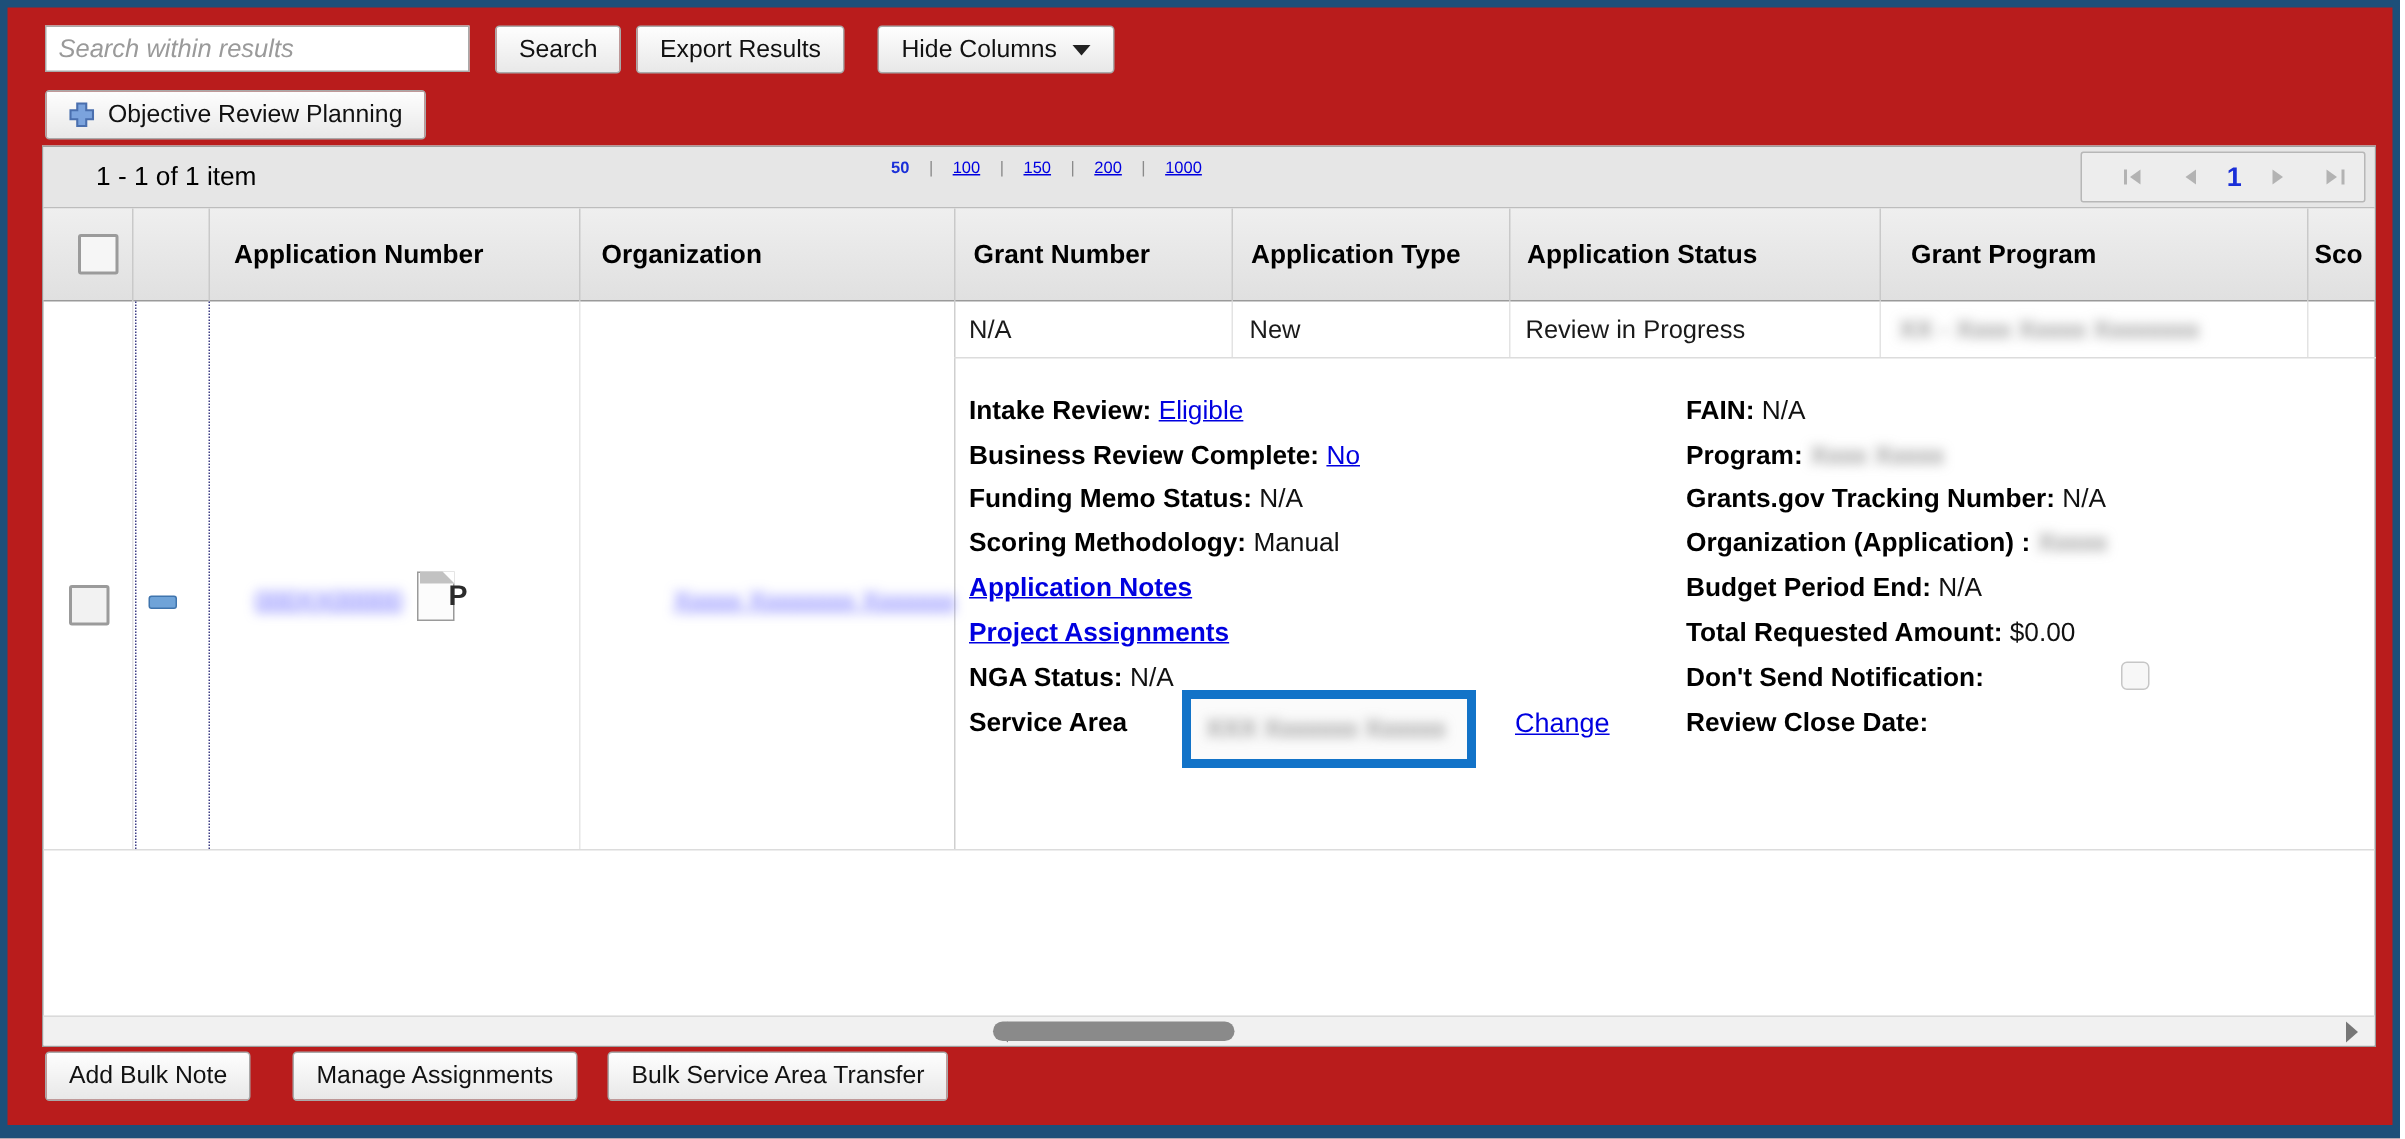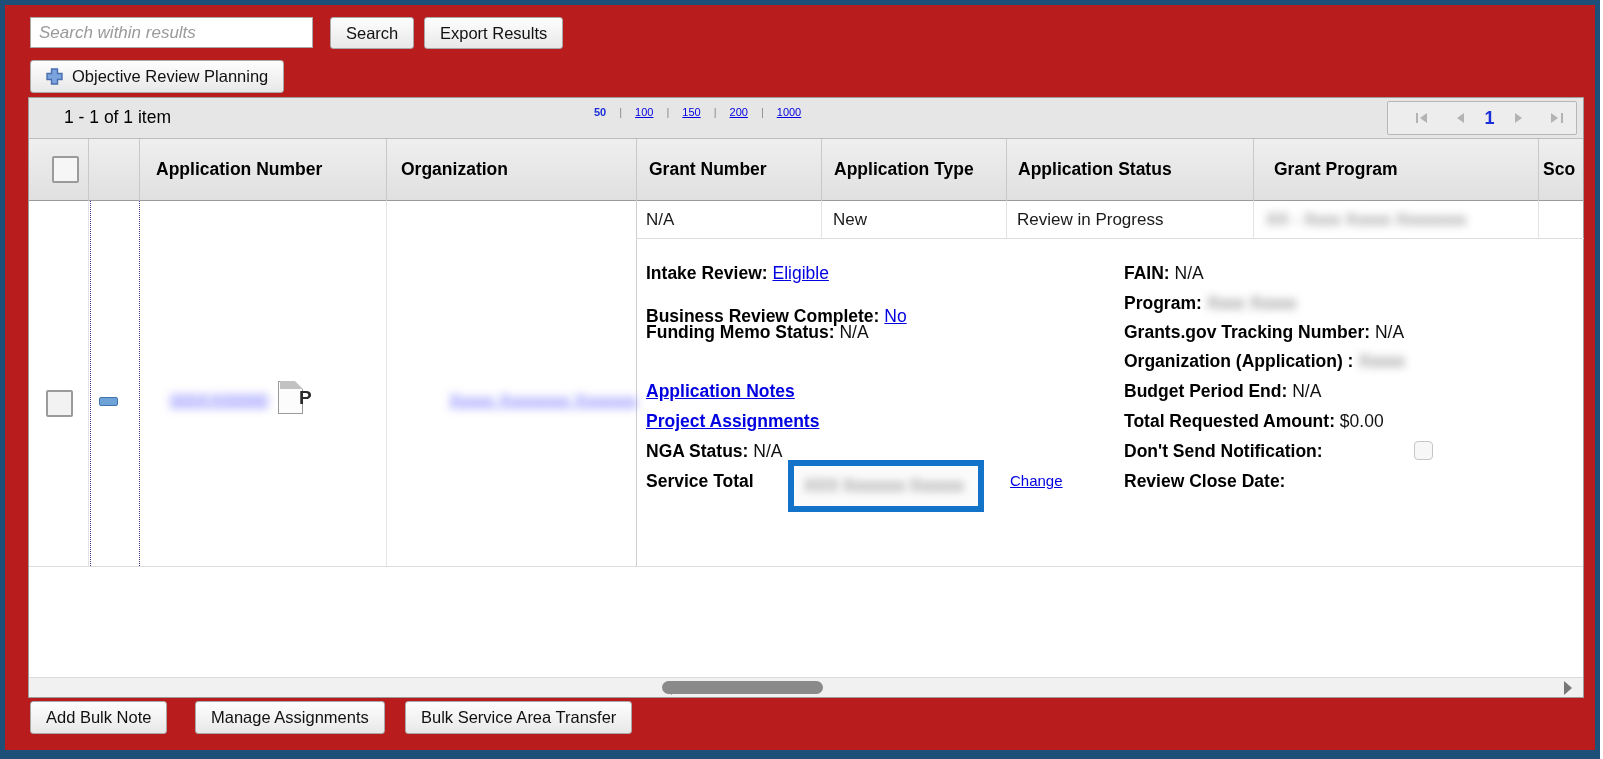--- a/index.html
+++ b/index.html
@@ -47,20 +47,24 @@
   .scroll-arrow-r{border-top:7px solid transparent;border-bottom:7px solid transparent;border-left:8px solid #777;}
 </style>
 </head>
 <body>
 
 <div id="canvas">
 
   <input class="input" style="left: 25px; top: 12px; width: 283px; height: 31px;" placeholder="Search within results">
   <button class="btn" style="left:325px;top:12px;">Search</button>
   <button class="btn" style="left:419px;top:12px;">Export Results</button>
+  <button class="btn" style="left:580px;top:12px;">
+    <span>Hide Columns</span>
+    <span class="caret-down"></span>
+  </button>
 
   <button class="btn" style="left:25px;top:55px;height:33px;">
     <svg width="17" height="17" viewBox="0 0 17 17" style="margin-right:9px;">
       <path d="M5.5 1 h6 v4.5 H16 v6 h-4.5 V16 h-6 v-4.5 H1 v-6 h4.5 z" fill="#7ba3dd" stroke="#4a6fae" stroke-width="1.4"></path>
     </svg>
     <span>Objective Review Planning</span>
   </button>
 
   <div class="abs" style="left:23px;top:92px;width:1556px;height:601px;border:1px solid #9d9d9d;background:#fff;box-sizing:border-box;">
 
@@ -151,46 +155,50 @@
 
     <span class="cell-text" style="left:617px;top:112px;">N/A</span>
     <span class="cell-text" style="left:804px;top:112px;">New</span>
     <span class="cell-text" style="left:988px;top:112px;">Review in Progress</span>
     <span class="cell-text blur-dark" style="left:1237px;top:112px;font-size:17px;">XX - Xxxx Xxxxx Xxxxxxxx</span>
 
     <div class="kv" style="left:617px;top:165px;">
       <b>Intake Review:</b>
       <span class="link">Eligible</span>
     </div>
-    <div class="kv" style="left:617px;top:195px;margin-top:13px;">
+    <div class="kv" style="left:617px;top:195px;">
       <b>Business Review Complete:</b>
       <span class="link">No</span>
     </div>
     <div class="kv" style="left:617px;top:224px;">
       <b>Funding Memo Status:</b>
       <span>N/A</span>
     </div>
+    <div class="kv" style="left:617px;top:253px;">
+      <b>Scoring Methodology:</b>
+      <span>Manual</span>
+    </div>
     <div class="kv" style="left:617px;top:283px;">
       <span class="boldlink">Application Notes</span>
     </div>
     <div class="kv" style="left:617px;top:313px;">
       <span class="boldlink">Project Assignments</span>
     </div>
     <div class="kv" style="left:617px;top:343px;">
       <b>NGA Status:</b>
       <span>N/A</span>
     </div>
     <div class="kv" style="left:617px;top:373px;">
-      <b>Service Total</b>
+      <b>Service Area</b>
     </div>
 
     <div class="abs" style="left:759px;top:362px;width:196px;height:52px;border:6px solid #1273c8;box-sizing:border-box;background:#fbfbfb;display:flex;align-items:center;padding-left:10px;">
       <span class="blur-dark" style="font-size:17px;">XXX Xxxxxxx Xxxxxx</span>
     </div>
-    <span class="abs link" style="left:966px;top:374px;font-size:15px;text-decoration:underline;">Change</span>
+    <span class="abs link" style="left:966px;top:374px;font-size:18px;text-decoration:underline;">Change</span>
 
     <div class="kv" style="left:1095px;top:165px;">
       <b>FAIN:</b>
       <span>N/A</span>
     </div>
     <div class="kv" style="left:1095px;top:195px;">
       <b>Program:</b>
       <span class="blur-dark">Xxxx Xxxxx</span>
     </div>
     <div class="kv" style="left:1095px;top:253px;">

